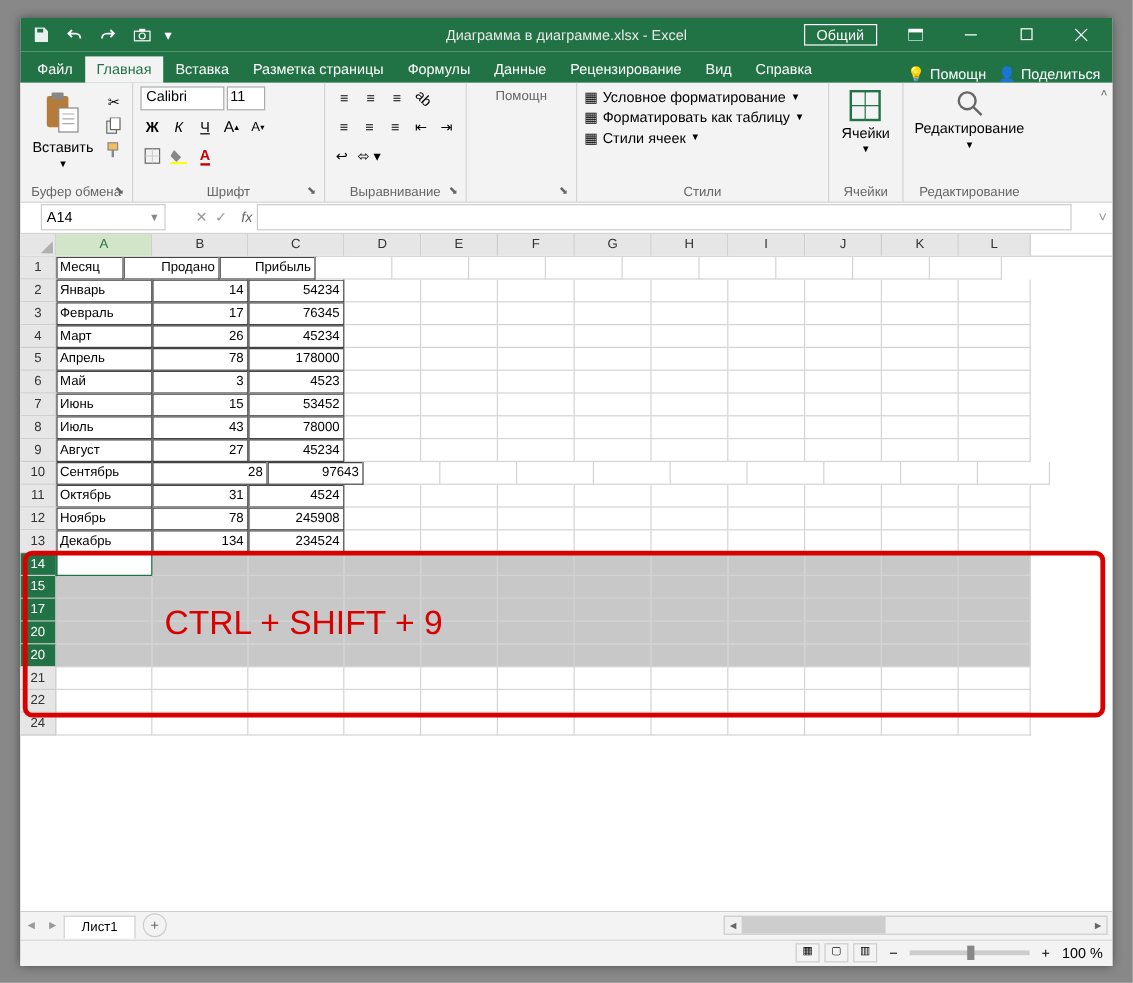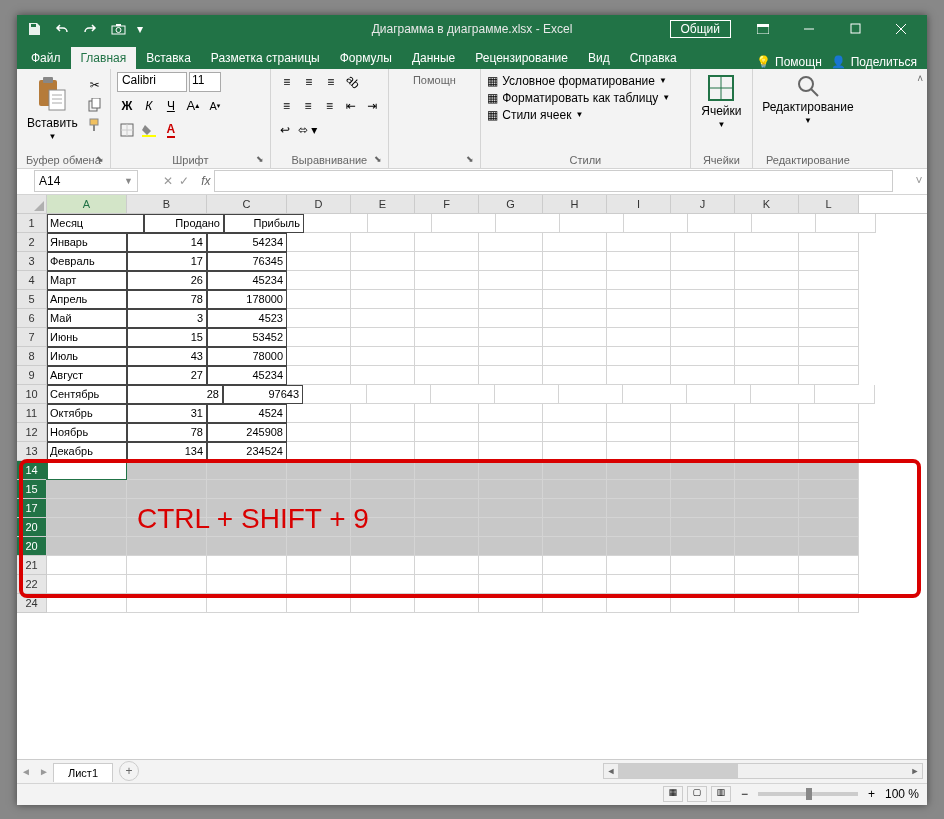--- a/index.html
+++ b/index.html
@@ -338,21 +338,21 @@
         <div class="col-h" style="width:64px">G</div>
         <div class="col-h" style="width:64px">H</div>
         <div class="col-h" style="width:64px">I</div>
         <div class="col-h" style="width:64px">J</div>
         <div class="col-h" style="width:64px">K</div>
         <div class="col-h" style="width:60px">L</div>
     </div>
     <div class="rows" id="rows-target">
         <div class="row">
           <div class="row-h">1</div>
-          <div class="cell bord" style="width:97px">Месяц</div>
+          <div class="cell bord" style="width:56px">Месяц</div>
           <div class="cell bord num" style="width:80px">Продано</div>
           <div class="cell bord num" style="width:80px">Прибыль</div>
           <div class="cell" style="width:64px"></div>
           <div class="cell" style="width:64px"></div>
           <div class="cell" style="width:64px"></div>
           <div class="cell" style="width:64px"></div>
           <div class="cell" style="width:64px"></div>
           <div class="cell" style="width:64px"></div>
           <div class="cell" style="width:64px"></div>
           <div class="cell" style="width:64px"></div>

